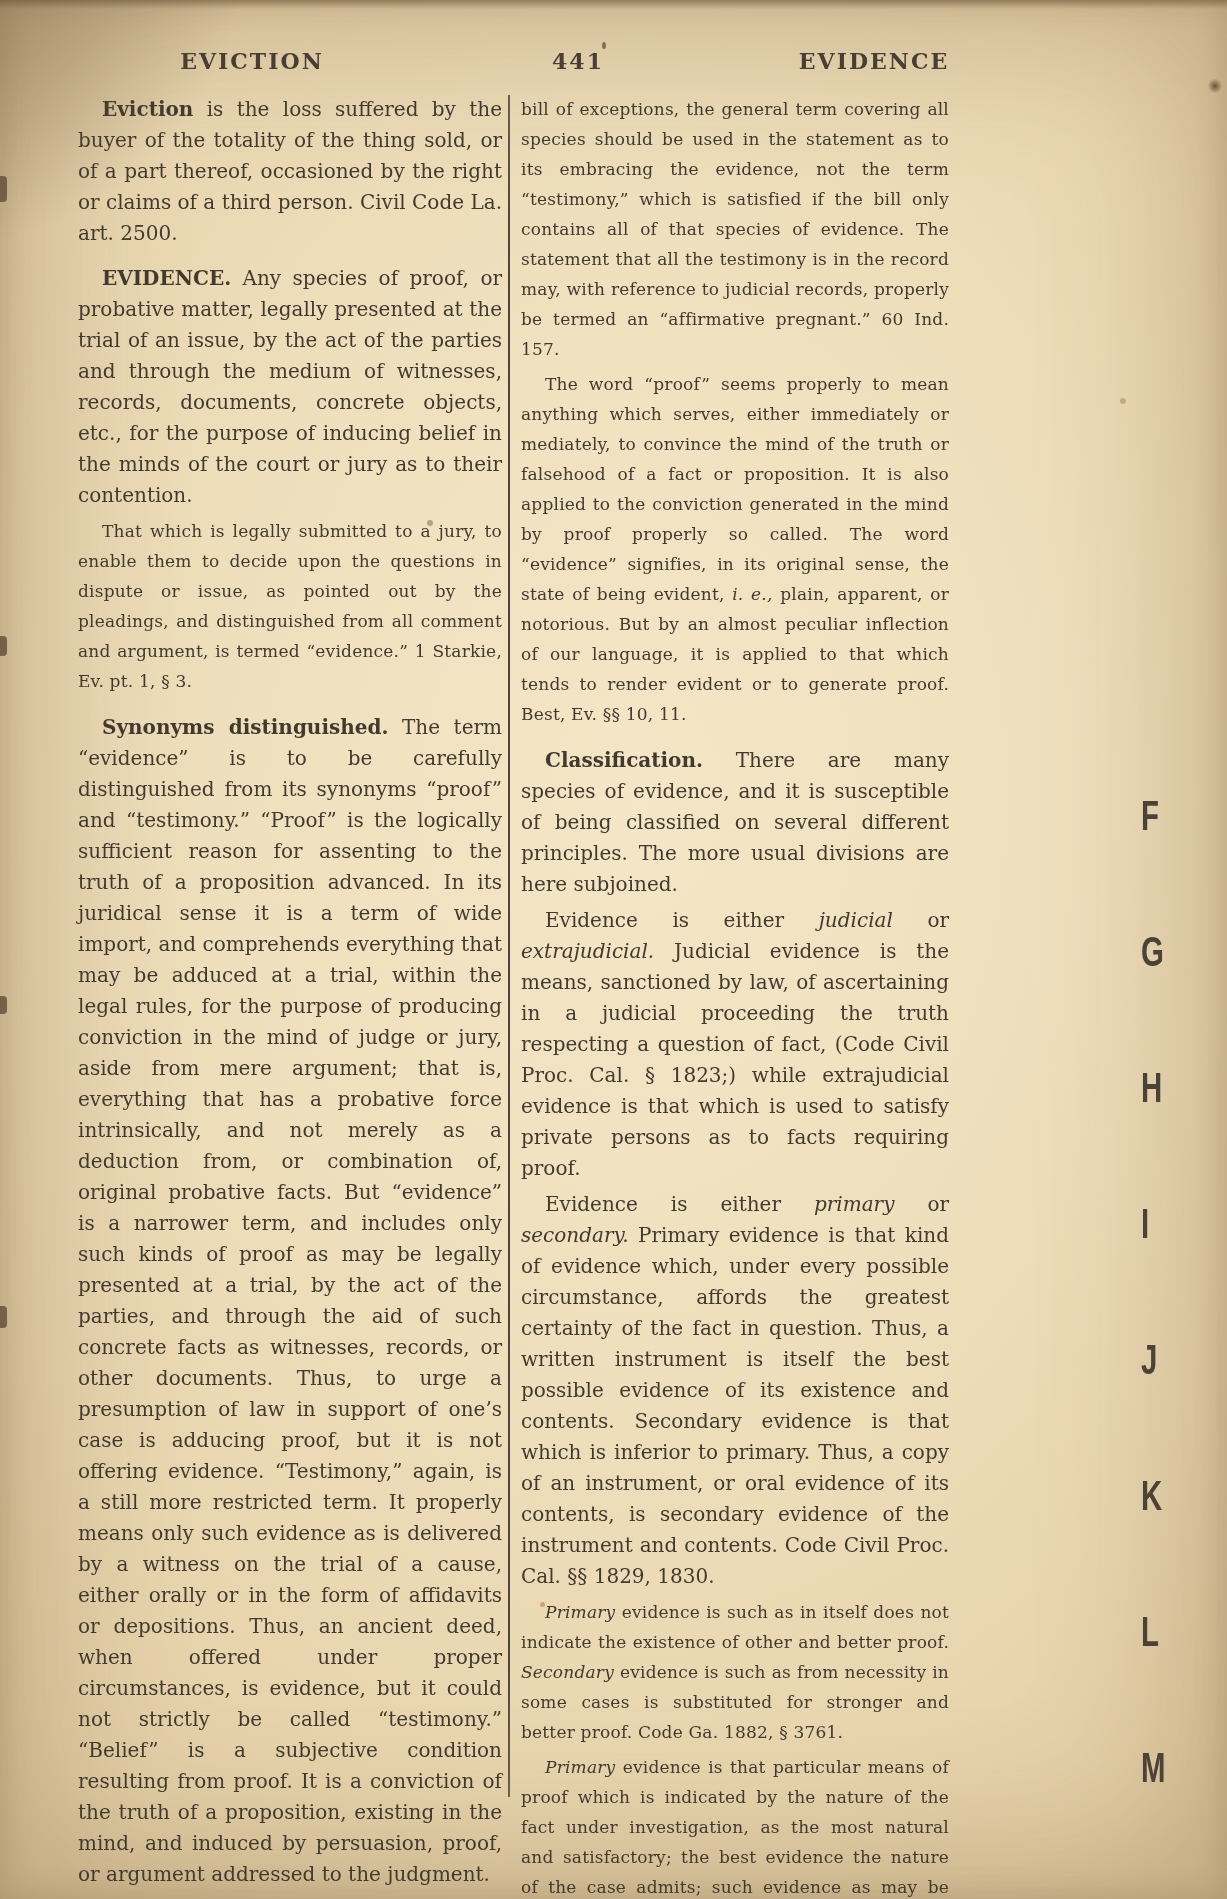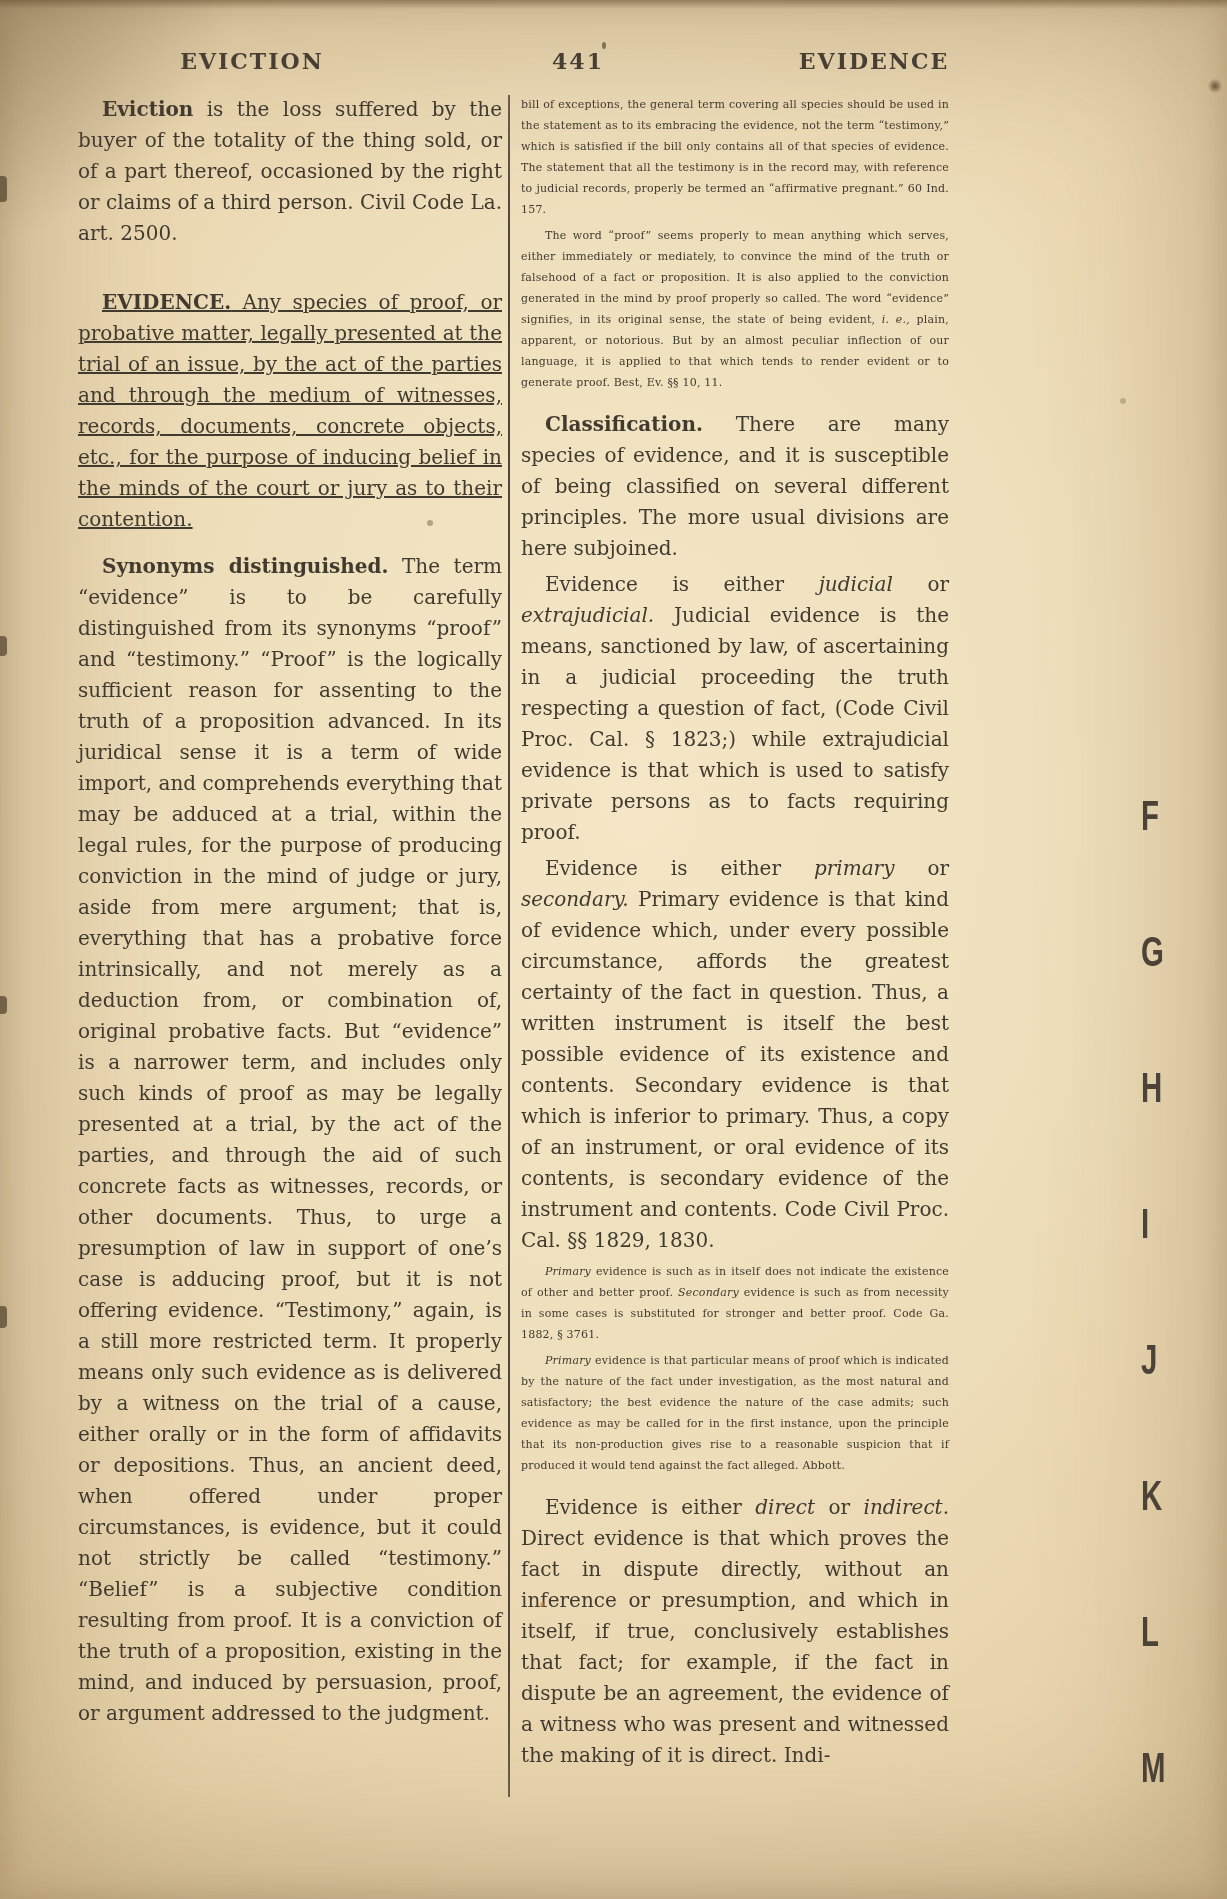--- a/index.html
+++ b/index.html
@@ -29,26 +29,26 @@
   .hdr-left{left:252px;transform:translateX(-50%);}
   .hdr-num{left:578px;transform:translateX(-50%);}
   .hdr-right{left:874px;transform:translateX(-50%);}
   .col{position:absolute;top:94px;}
   .col-left{left:78px;width:424px;}
   .col-right{left:521px;width:428px;}
   .divider{position:absolute;left:508px;top:95px;width:2px;height:1702px;
     background:linear-gradient(#6a5f4d, #4e463a 8%, #4e463a 92%, #6a5f4d);}
   .para{margin:0;text-align:justify;}
   .lg{font-size:20px;line-height:31px;}
-  .sm{font-size:11px;line-height:21px;letter-spacing:0.2px;}
+  .sm{font-size:17px;line-height:30px;letter-spacing:0.2px;}
   .indent{text-indent:24px;}
   .gap-none{margin-top:0;}
   .gap-sm{margin-top:5px;}
   .gap-md{margin-top:16px;}
-  .gap-lg{margin-top:38px;text-decoration:underline;}
+  .gap-lg{margin-top:14px;}
   .b{font-weight:700;}
   .i{font-style:italic;}
   .tab{position:absolute;left:1141px;width:30px;height:38px;
     font-family:"Liberation Sans", sans-serif;font-weight:700;font-size:42px;line-height:38px;
     color:#4c4338;transform:scaleX(0.70);transform-origin:left center;}
   .speck{position:absolute;border-radius:50%;}
   .speck1{left:602px;top:42px;width:4px;height:7px;background:rgba(90,72,45,0.7);}
   .speck2{left:1120px;top:398px;width:6px;height:6px;background:rgba(150,120,80,0.45);}
   .speck3{left:427px;top:520px;width:6px;height:6px;background:rgba(120,100,70,0.5);}
   .speck4{left:540px;top:1602px;width:5px;height:5px;background:rgba(190,120,60,0.55);}
@@ -69,20 +69,21 @@
     <span class="hdr-item hdr-left">EVICTION</span>
     <span class="hdr-item hdr-num">441</span>
     <span class="hdr-item hdr-right">EVIDENCE</span>
   </div>
 
   <div class="divider"></div>
 
   <div id="col-left" class="col col-left">
       <p class="para lg indent gap-none"><span class="b">Eviction</span><span> is the loss suffered by the buyer of the totality of the thing sold, or of a part thereof, occasioned by the right or claims of a third person.  Civil Code La. art. 2500.</span></p>
       <p class="para lg indent gap-lg"><span class="b">EVIDENCE.</span><span>  Any species of proof, or probative matter, legally presented at the trial of an issue, by the act of the parties and through the medium of witnesses, records, documents, concrete objects, etc., for the purpose of inducing belief in the minds of the court or jury as to their contention.</span></p>
+      <p class="para sm indent gap-sm"><span>That which is legally submitted to a jury, to enable them to decide upon the questions in dispute or issue, as pointed out by the pleadings, and distinguished from all comment and argument, is termed “evidence.”  1 Starkie, Ev. pt. 1, § 3.</span></p>
       <p class="para lg indent gap-md"><span class="b">Synonyms distinguished.</span><span>  The term “evidence” is to be carefully distinguished from its synonyms “proof” and “testimony.”  “Proof” is the logically sufficient reason for assenting to the truth of a proposition advanced.  In its juridical sense it is a term of wide import, and comprehends everything that may be adduced at a trial, within the legal rules, for the purpose of producing conviction in the mind of judge or jury, aside from mere argument; that is, everything that has a probative force intrinsically, and not merely as a deduction from, or combination of, original probative facts.  But “evidence” is a narrower term, and includes only such kinds of proof as may be legally presented at a trial, by the act of the parties, and through the aid of such concrete facts as witnesses, records, or other documents.  Thus, to urge a presumption of law in support of one’s case is adducing proof, but it is not offering evidence.  “Testimony,” again, is a still more restricted term.  It properly means only such evidence as is delivered by a witness on the trial of a cause, either orally or in the form of affidavits or depositions.  Thus, an ancient deed, when offered under proper circumstances, is evidence, but it could not strictly be called “testimony.”  “Belief” is a subjective condition resulting from proof.  It is a conviction of the truth of a proposition, existing in the mind, and induced by persuasion, proof, or argument addressed to the judgment.</span></p>
     </div>
   <div id="col-right" class="col col-right">
       <p class="para sm gap-none"><span>bill of exceptions, the general term covering all species should be used in the statement as to its embracing the evidence, not the term “testimony,” which is satisfied if the bill only contains all of that species of evidence.  The statement that all the testimony is in the record may, with reference to judicial records, properly be termed an “affirmative pregnant.”  60 Ind. 157.</span></p>
       <p class="para sm indent gap-sm"><span>The word “proof” seems properly to mean anything which serves, either immediately or mediately, to convince the mind of the truth or falsehood of a fact or proposition.  It is also applied to the conviction generated in the mind by proof properly so called.  The word “evidence” signifies, in its original sense, the state of being evident, </span><span class="i">i. e.,</span><span> plain, apparent, or notorious.  But by an almost peculiar inflection of our language, it is applied to that which tends to render evident or to generate proof.  Best, Ev. §§ 10, 11.</span></p>
       <p class="para lg indent gap-md"><span class="b">Classification.</span><span>  There are many species of evidence, and it is susceptible of being classified on several different principles.  The more usual divisions are here subjoined.</span></p>
       <p class="para lg indent gap-sm"><span>Evidence is either </span><span class="i">judicial</span><span> or </span><span class="i">extrajudicial.</span><span>  Judicial evidence is the means, sanctioned by law, of ascertaining in a judicial proceeding the truth respecting a question of fact, (Code Civil Proc. Cal. § 1823;) while extrajudicial evidence is that which is used to satisfy private persons as to facts requiring proof.</span></p>
       <p class="para lg indent gap-sm"><span>Evidence is either </span><span class="i">primary</span><span> or </span><span class="i">secondary.</span><span>  Primary evidence is that kind of evidence which, under every possible circumstance, affords the greatest certainty of the fact in question.  Thus, a written instrument is itself the best possible evidence of its existence and contents.  Secondary evidence is that which is inferior to primary.  Thus, a copy of an instrument, or oral evidence of its contents, is secondary evidence of the instrument and contents.  Code Civil Proc. Cal. §§ 1829, 1830.</span></p>
       <p class="para sm indent gap-sm"><span class="i">Primary</span><span> evidence is such as in itself does not indicate the existence of other and better proof.  </span><span class="i">Secondary</span><span> evidence is such as from necessity in some cases is substituted for stronger and better proof.  Code Ga. 1882, § 3761.</span></p>
       <p class="para sm indent gap-sm"><span class="i">Primary</span><span> evidence is that particular means of proof which is indicated by the nature of the fact under investigation, as the most natural and satisfactory; the best evidence the nature of the case admits; such evidence as may be called for in the first instance, upon the principle that its non-production gives rise to a reasonable suspicion that if produced it would tend against the fact alleged.  Abbott.</span></p>

